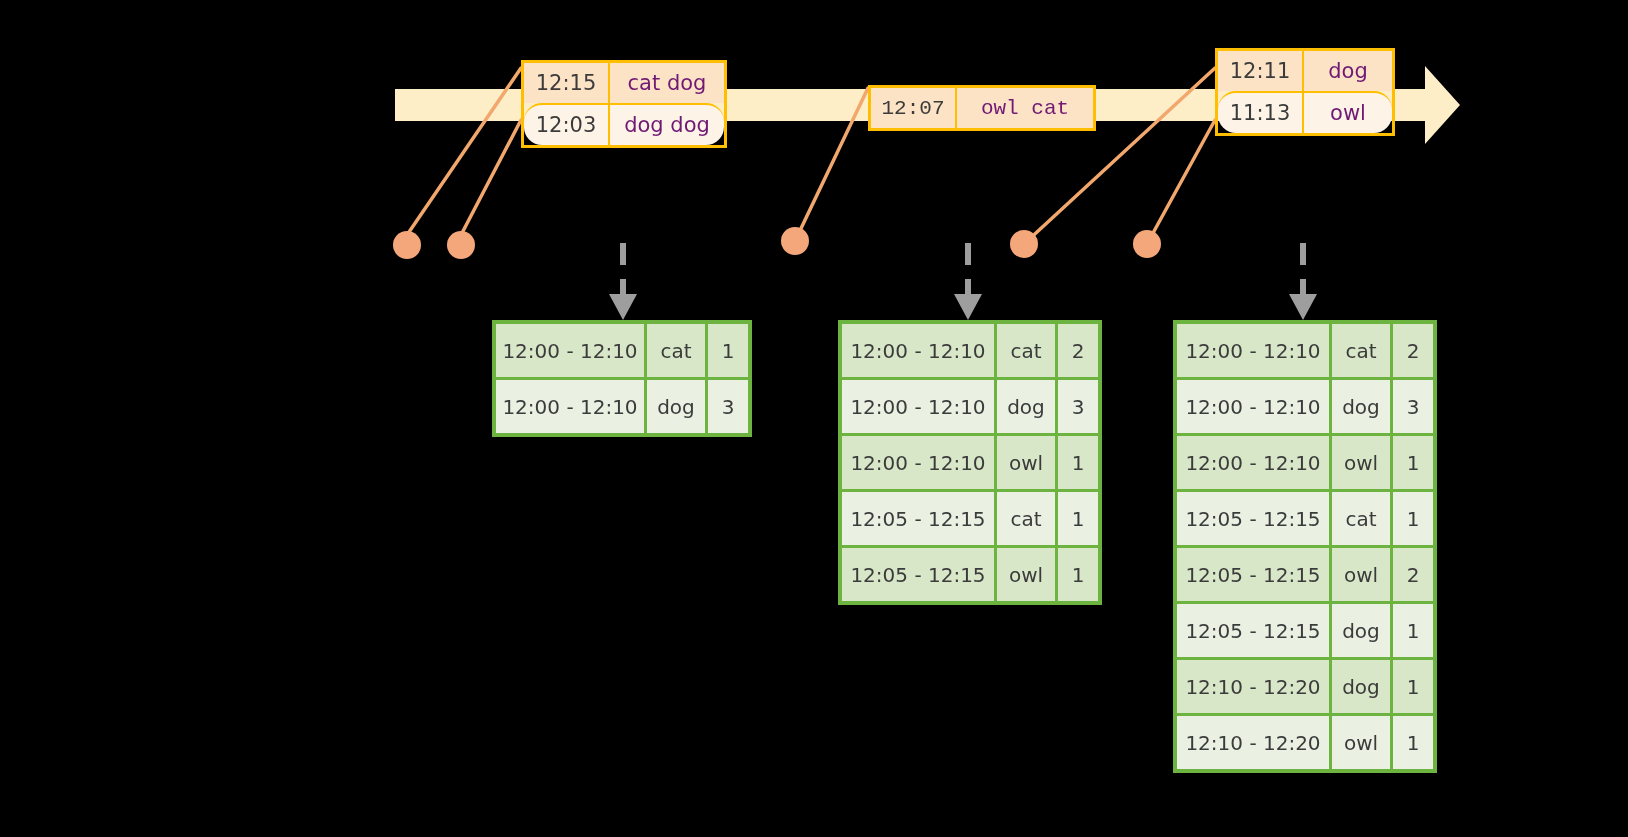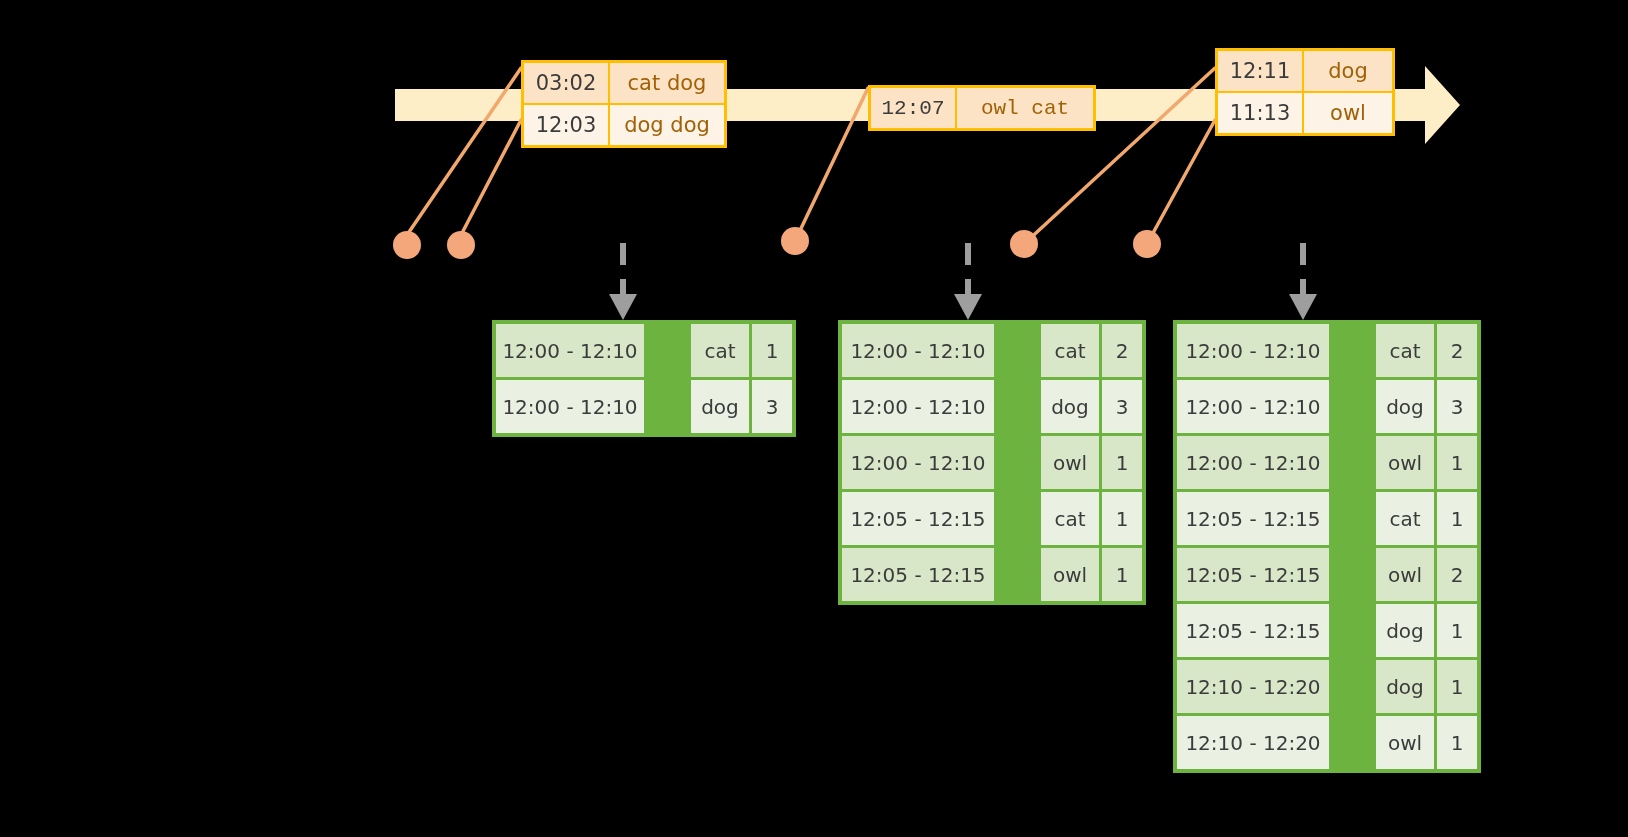--- a/index.html
+++ b/index.html
@@ -37,38 +37,38 @@
   }
   .evt-row {
     display: flex;
     flex-direction: row;
     height: 40px;
   }
   .evt-row + .evt-row {
     border-top: 2px solid #ffbf00;
   }
   .evt-row.shade-a { background: #fde3c6; }
-  .evt-row.shade-b { background: #fdf3e7; }
+  .evt-row.shade-b { background: #fdf3e7; border-radius: 18px; }
   .evt-time {
     width: 86px;
     border-right: 2px solid #ffbf00;
     display: flex;
     align-items: center;
     justify-content: center;
     font-size: 21px;
     color: #3b3b3b;
     box-sizing: border-box;
   }
   .evt-words {
     flex: 1;
     display: flex;
     align-items: center;
     justify-content: center;
     font-size: 21px;
-    color: #a16207;
+    color: #701a75;
     box-sizing: border-box;
     padding: 0 8px;
   }
 
   
   .res-table {
     position: absolute;
     border: 4px solid #6db33f;
     box-sizing: border-box;
     display: flex;
@@ -88,21 +88,21 @@
   .res-row.band-b .cell { background: #eaf1e3; }
   .cell {
     display: flex;
     align-items: center;
     justify-content: center;
     font-size: 20px;
     color: #3b3b3b;
     box-sizing: border-box;
   }
   .cell-window { width: 148px; }
-  .cell-word   { width: 58px; margin-left: 44px; }
+  .cell-word   { width: 58px; }
   .cell-count  { width: 40px; }
 
   .tbl-2 .cell-window { width: 152px; }
   .tbl-2 .cell-word   { width: 58px; }
   .tbl-2 .cell-count  { width: 40px; }
 
   .tbl-3 .cell-window { width: 152px; }
   .tbl-3 .cell-word   { width: 58px; }
   .tbl-3 .cell-count  { width: 40px; }
 </style>
@@ -144,21 +144,21 @@
       </g>
       <g>
         <line x1="1303" y1="243" x2="1303" y2="294" stroke-dasharray="22 14"></line>
         <path d="M 1289 294 L 1317 294 L 1303 320 Z" fill="#9e9e9e" stroke="none"></path>
       </g>
     </g>
   </svg>
 
   <div class="evt-group" style="left:521px; top:60px; width:206px;">
     <div class="evt-row shade-a">
-      <span class="evt-time">03:02</span>
+      <span class="evt-time">12:15</span>
       <span class="evt-words">cat dog</span>
     </div>
     <div class="evt-row shade-b">
       <span class="evt-time">12:03</span>
       <span class="evt-words">dog dog</span>
     </div>
   </div>
 
   <div class="evt-group" style="left:868px; top:85px; width:228px;font-family:Liberation Mono, monospace;">
     <div class="evt-row shade-a">

